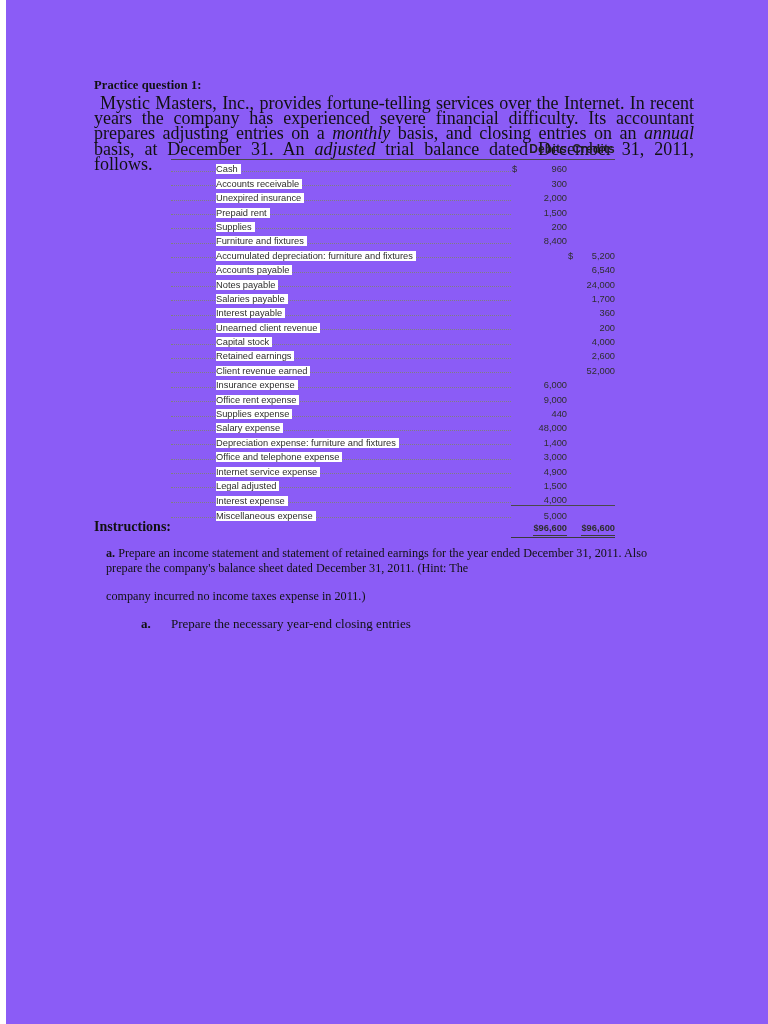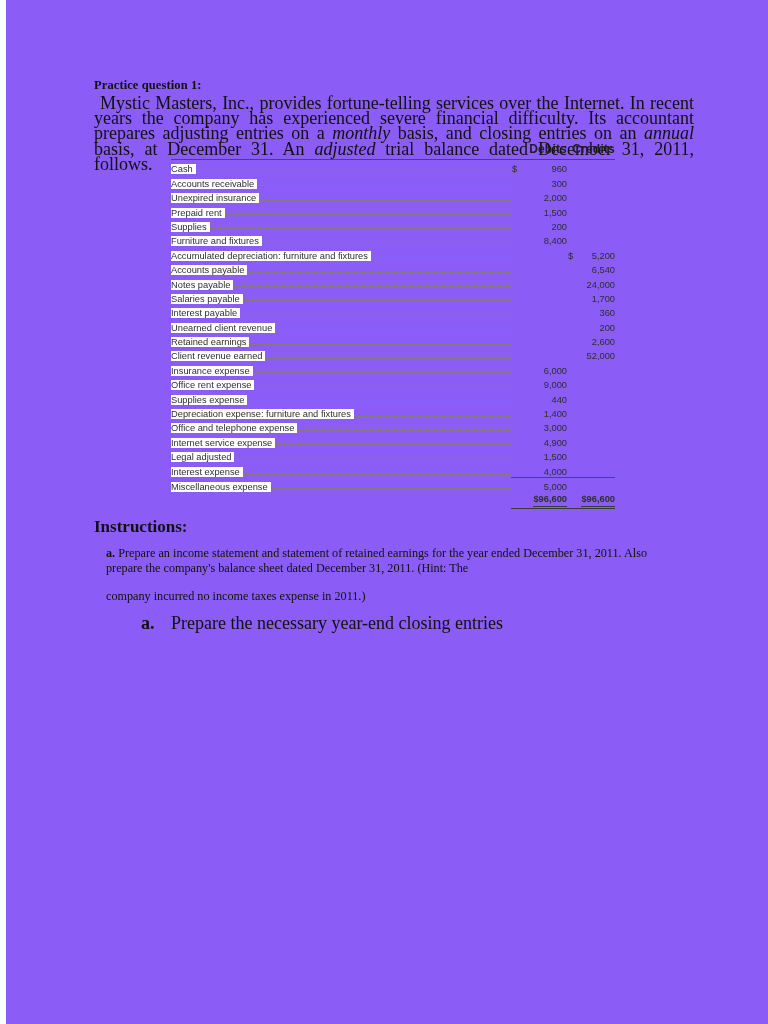--- a/index.html
+++ b/index.html
@@ -99,20 +99,21 @@
   td.acct {
     position: relative;
     overflow: hidden;
     padding-right: 4px;
   }
   td.acct .nm {
     background: #ffffff;
     padding-right: 3px;
     position: relative;
     z-index: 2;
+    margin-left: 45px;
   }
   td.acct .leader {
     position: absolute;
     left: 0; right: 0;
     bottom: 2.5px;
     border-bottom: 1.1px dotted #808080;
     z-index: 1;
   }
 
   td.num {
@@ -146,35 +147,35 @@
   
   .instructions {
     position: absolute;
     left: 88px;
     top: 519px;
     width: 600px;
     font-family: "Liberation Serif", serif;
   }
   .instructions .ins-title {
     font-weight: bold;
-    font-size: 17px;
+    font-size: 14px;
     line-height: 15px;
     margin: 0 0 1px 0;
   }
   .instructions p.ins-line {
     font-size: 12.2px;
     line-height: 15.4px;
     margin: 12px;
     text-align: left;
   }
   .instructions p.ins-line b { font-weight: bold; }
 
   .sub-item {
     margin: 3px 0 0 0;
-    font-size: 18px;
+    font-size: 13px;
     line-height: 15.4px;
     padding-left: 47px;
     text-indent: 0;
   }
   .sub-item .lbl {
     font-weight: bold;
     display: inline-block;
     width: 30px;
   }
 </style>
@@ -257,20 +258,25 @@
             <td class="acct"><span class="leader"></span><span class="nm">Interest payable</span></td>
             <td class="num"></td>
             <td class="num">360</td>
           </tr>
           <tr>
             <td class="acct"><span class="leader"></span><span class="nm">Unearned client revenue</span></td>
             <td class="num"></td>
             <td class="num">200</td>
           </tr>
           <tr>
+            <td class="acct"><span class="leader"></span><span class="nm">Capital stock</span></td>
+            <td class="num"></td>
+            <td class="num">4,000</td>
+          </tr>
+          <tr>
             <td class="acct"><span class="leader"></span><span class="nm">Retained earnings</span></td>
             <td class="num"></td>
             <td class="num">2,600</td>
           </tr>
           <tr>
             <td class="acct"><span class="leader"></span><span class="nm">Client revenue earned</span></td>
             <td class="num"></td>
             <td class="num">52,000</td>
           </tr>
           <tr>
@@ -279,20 +285,25 @@
             <td class="num"></td>
           </tr>
           <tr>
             <td class="acct"><span class="leader"></span><span class="nm">Office rent expense</span></td>
             <td class="num">9,000</td>
             <td class="num"></td>
           </tr>
           <tr>
             <td class="acct"><span class="leader"></span><span class="nm">Supplies expense</span></td>
             <td class="num">440</td>
+            <td class="num"></td>
+          </tr>
+          <tr>
+            <td class="acct"><span class="leader"></span><span class="nm">Salary expense</span></td>
+            <td class="num">48,000</td>
             <td class="num"></td>
           </tr>
           <tr>
             <td class="acct"><span class="leader"></span><span class="nm">Depreciation expense: furniture and fixtures</span></td>
             <td class="num">1,400</td>
             <td class="num"></td>
           </tr>
           <tr>
             <td class="acct"><span class="leader"></span><span class="nm">Office and telephone expense</span></td>
             <td class="num">3,000</td>

